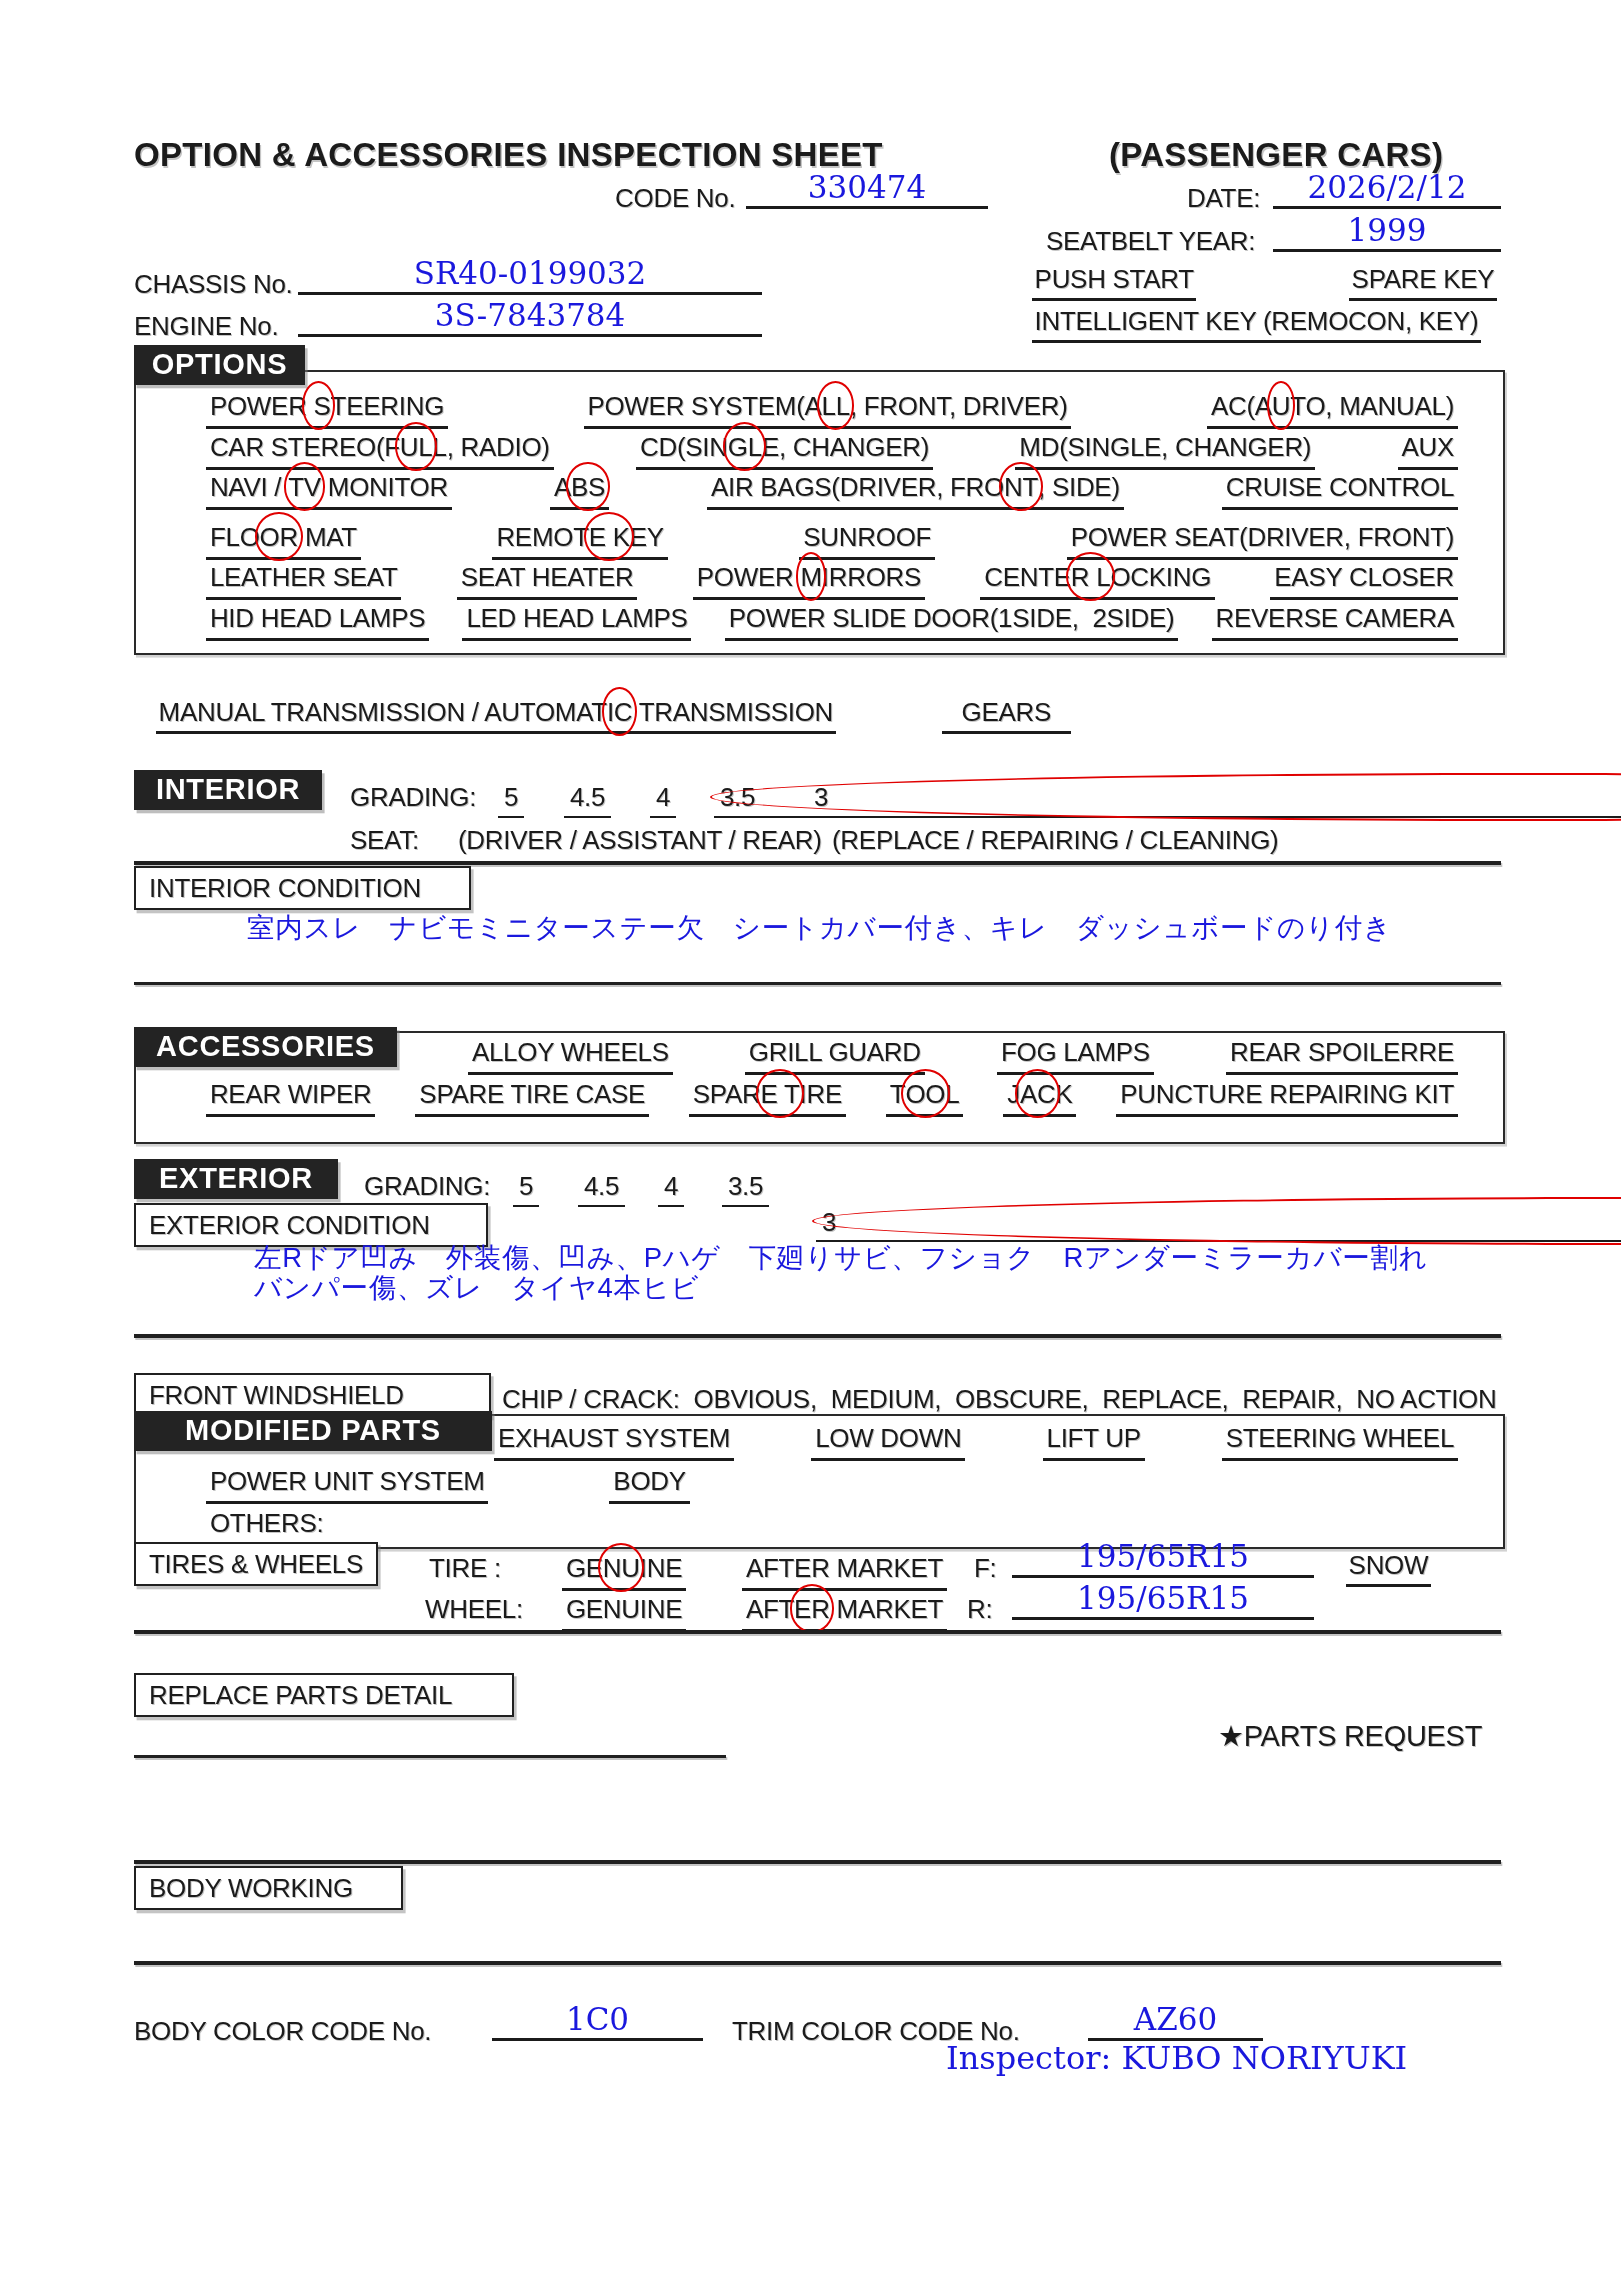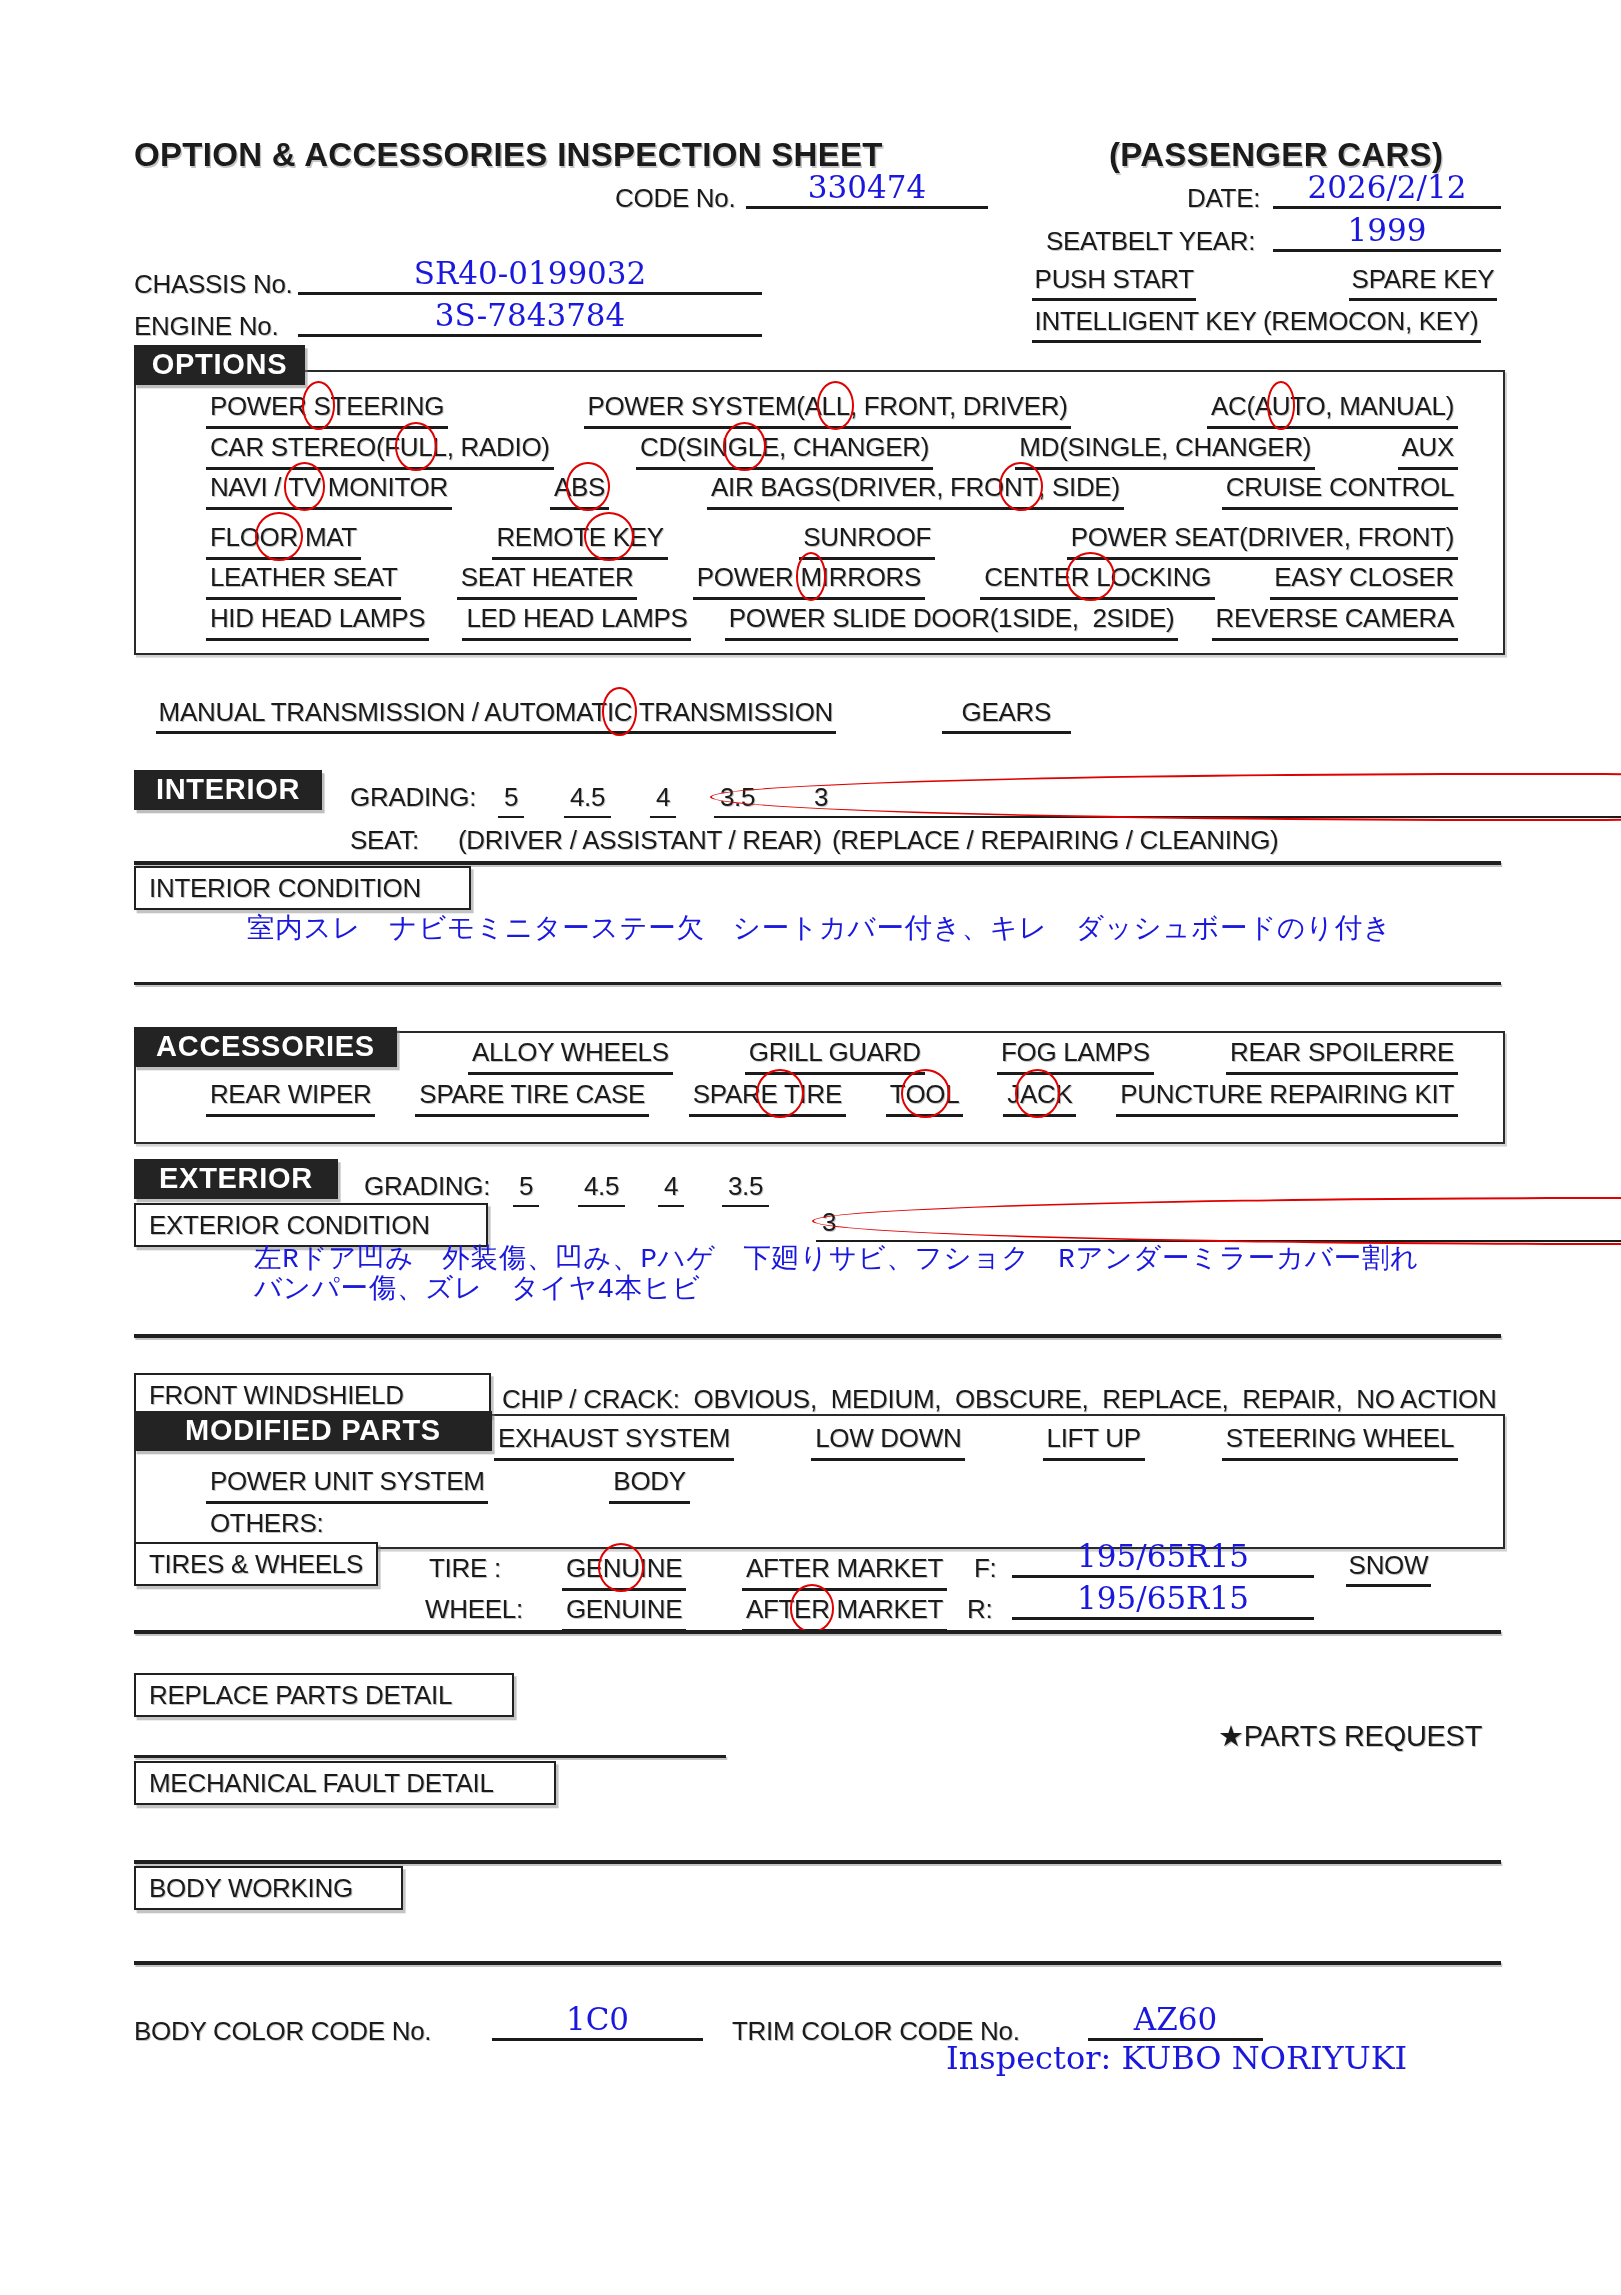--- a/index.html
+++ b/index.html
@@ -22,21 +22,21 @@
        letter-spacing:-0.3px;text-shadow:1px 1.3px 0 rgba(110,110,110,.40);}
   .circ{position:relative;display:inline-block;}
   .circ:not(:empty)::after{content:"";position:absolute;left:-4.6px;right:-4.6px;top:-9.8px;bottom:-7.8px;
        border:2.6px solid #e00000;border-radius:50%;pointer-events:none;}
   .ringed{position:relative;}
   .ringed::after{content:"";position:absolute;left:-3.9px;right:-3.9px;top:-9.2px;bottom:-5.2px;
        border:2.6px solid #e00000;border-radius:50%;pointer-events:none;}
   .gn{border-bottom:2.6px solid #1b1b1b;padding:0 5.9px 2.6px;}
   .hand{font-family:"DejaVu Serif","Liberation Serif",serif;color:#1a18dd;font-size:31px;
         letter-spacing:0;text-shadow:none;}
-  .jp{font-family:Liberation Mono, monospace;color:#1a18dd;font-size:27.5px;
+  .jp{font-family:Liberation Sans, sans-serif;color:#1a18dd;font-size:27.5px;
       letter-spacing:0.7px;text-shadow:none;}
   .field{border-bottom:3.3px solid #1b1b1b;text-align:center;padding-bottom:1.3px;}
 </style>
 </head>
 <body>
 
 <div class="page">
 
   <div class="abs title" style="left:134px;top:136px">OPTION &amp; ACCESSORIES INSPECTION SHEET</div>
   <div class="abs title" style="left:1109px;top:136px">(PASSENGER CARS)</div>
@@ -121,21 +121,20 @@
   <div class="abs txt" style="left:425px;top:1594px">WHEEL:</div>
   <div class="abs opt" style="left:562px;top:1594px"><span>GENUINE</span><span class="circ"></span><span></span></div>
   <div class="abs opt" style="left:742px;top:1594px"><span>AFT</span><span class="circ">ER</span><span> MARKET</span></div>
   <div class="abs txt" style="left:967px;top:1594px">R:</div>
   <div class="abs field" style="left:1012px;top:1580px;width:302px"><span class="hand">195/65R15</span></div>
   <div class="abs rule" style="left:134px;top:1630px;width:1367px;height:3.9px"></div>
 
   <div class="abs wbox" style="left:134px;top:1673px;min-width:350px">REPLACE PARTS DETAIL</div>
   <div class="abs txt" style="left:1218px;top:1719px;font-size:29px">★PARTS REQUEST</div>
   <div class="abs rule" style="left:134px;top:1755px;width:592px;height:3.3px"></div>
-  <div class="abs wbox" style="left:134px;top:1761px;min-width:392px">MECHANICAL FAULT DETAIL</div>
   <div class="abs rule" style="left:134px;top:1860px;width:1367px;height:3.9px"></div>
   <div class="abs wbox" style="left:134px;top:1866px;min-width:239px">BODY WORKING</div>
   <div class="abs rule" style="left:134px;top:1961px;width:1367px;height:3.9px"></div>
 
   <div class="abs txt" style="left:134px;top:2016px">BODY COLOR CODE No.</div>
   <div class="abs field" style="left:492px;top:2001px;width:211px"><span class="hand">1C0</span></div>
   <div class="abs txt" style="left:732px;top:2016px">TRIM COLOR CODE No.</div>
   <div class="abs field" style="left:1088px;top:2001px;width:175px"><span class="hand">AZ60</span></div>
   <div class="abs hand" style="left:946px;top:2039px;font-size:32px">Inspector: KUBO NORIYUKI</div>
 

